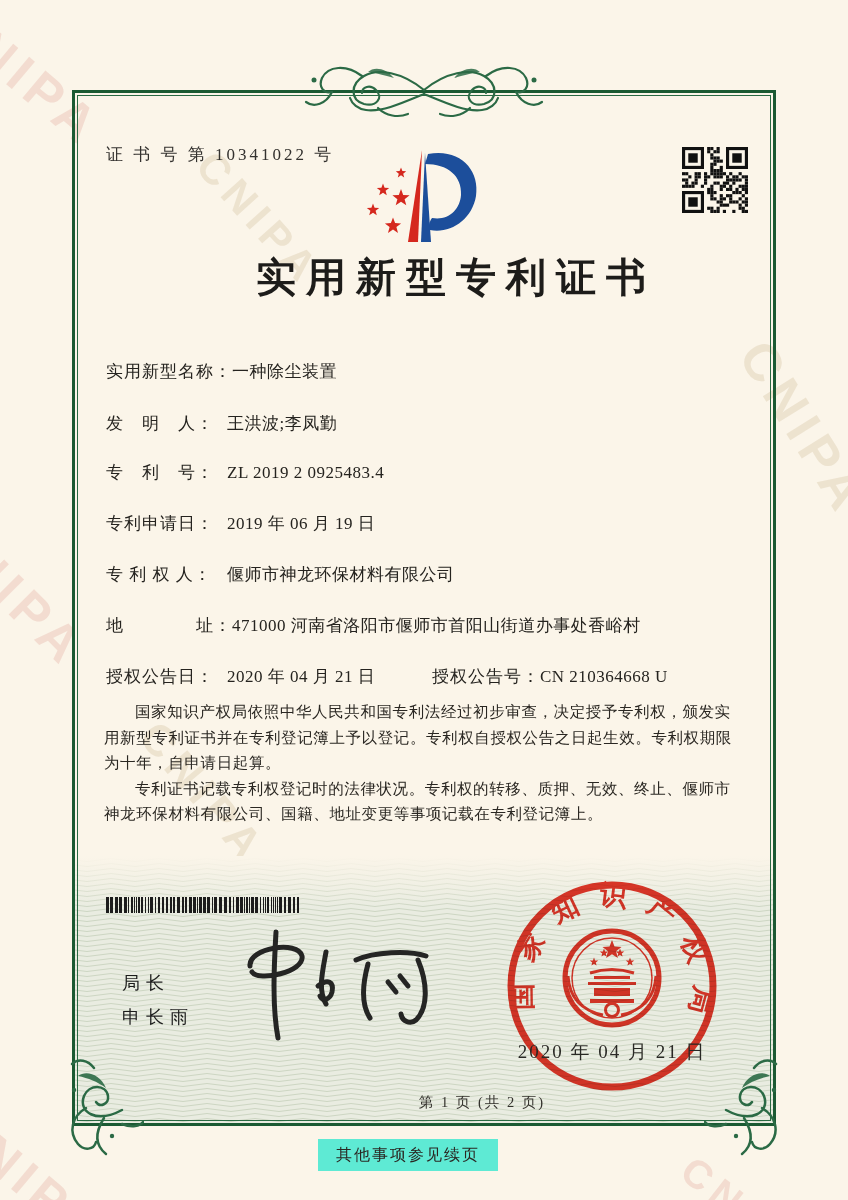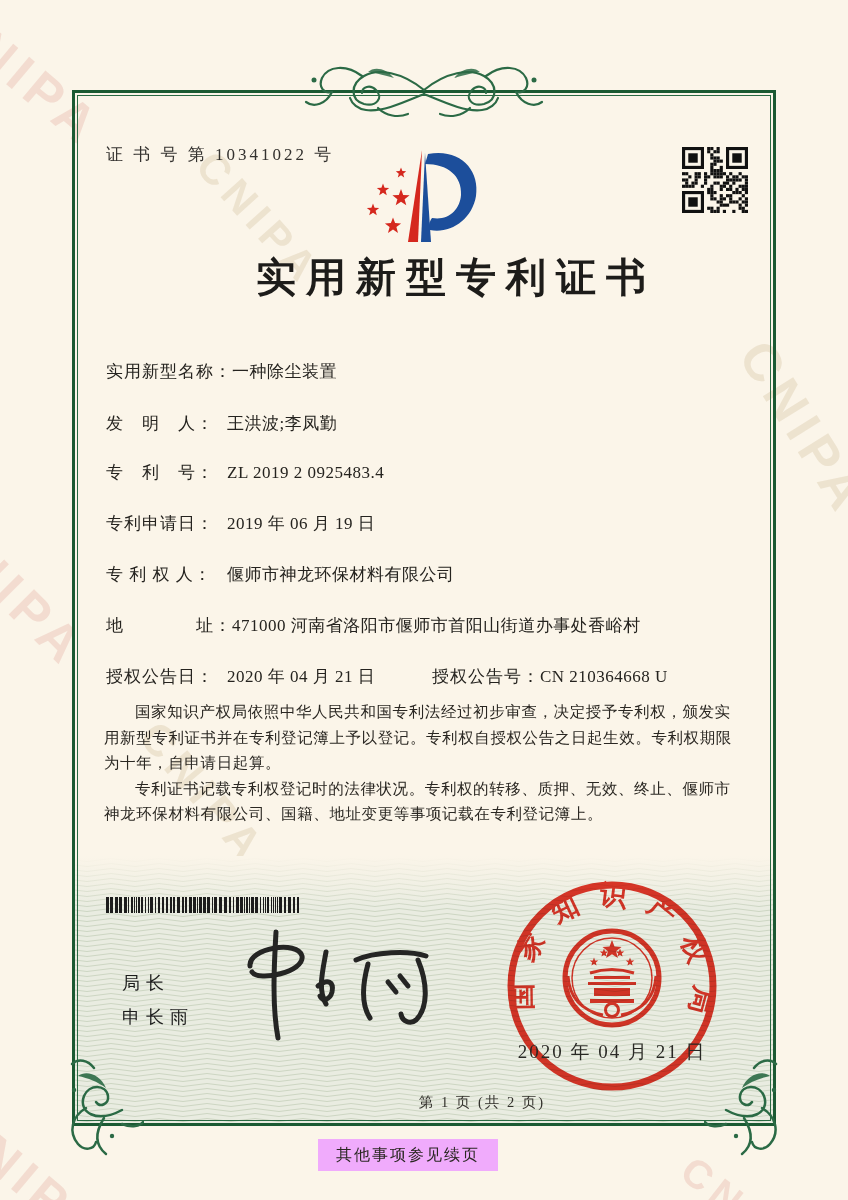--- a/index.html
+++ b/index.html
@@ -42,21 +42,21 @@
             color:#2a2722;letter-spacing:0.6px;z-index:5;}
   .bodytext p{margin:0;text-indent:2em;}
   
   .barcode{position:absolute;left:106px;top:897px;z-index:5;}
   .sigblock{position:absolute;left:122px;top:966px;font-family:Liberation Serif, serif;
             font-size:18px;letter-spacing:6px;line-height:34px;color:#1c1c1c;z-index:5;}
   .signature{position:absolute;left:222px;top:926px;z-index:6;}
   .seal{position:absolute;left:498px;top:872px;z-index:6;mix-blend-mode:multiply;opacity:0.93;}
   .pageno{position:absolute;left:72px;top:1093px;width:820px;text-align:center;font-size:14.5px;
           letter-spacing:2px;color:#33312c;z-index:5;}
-  .note{position:absolute;left:318px;top:1139px;width:180px;height:32px;background:#f0abfc;
+  .note{position:absolute;left:318px;top:1139px;width:180px;height:32px;background:#5eead4;
         text-align:center;line-height:32px;font-size:16px;letter-spacing:2px;color:#2a2722;z-index:5;}
 </style>
 </head>
 <body>
 
 <div class="page">
 
   <span class="wm pink wm1">CNIPA</span>
   <span class="wm tan wm2">CNIPA</span>
   <span class="wm tan wm3">CNIPA</span>

